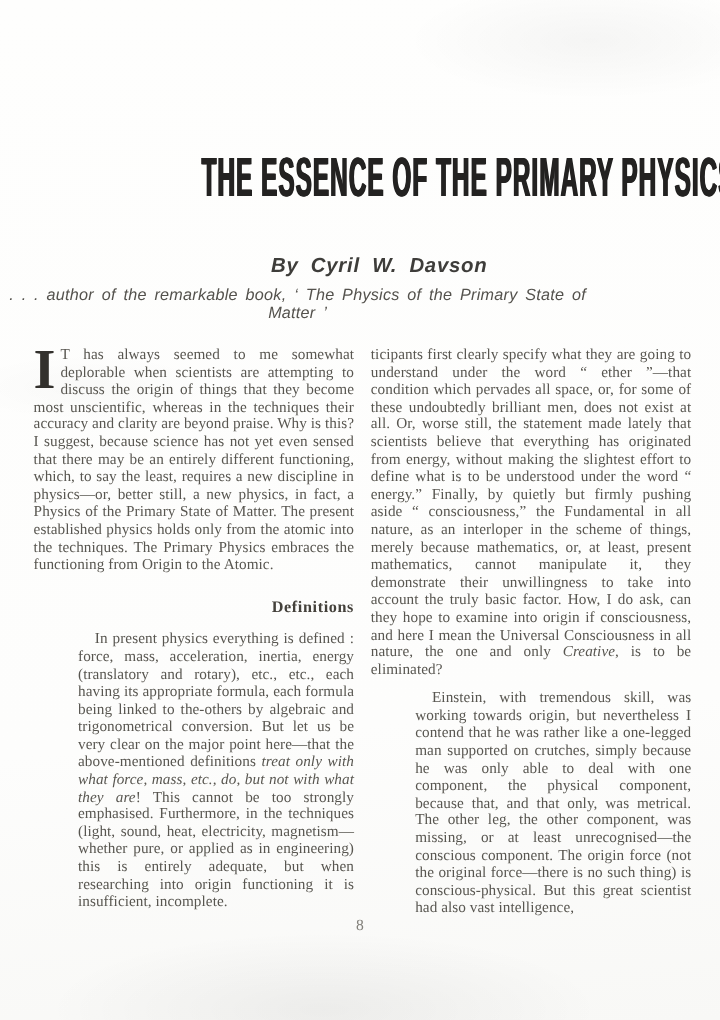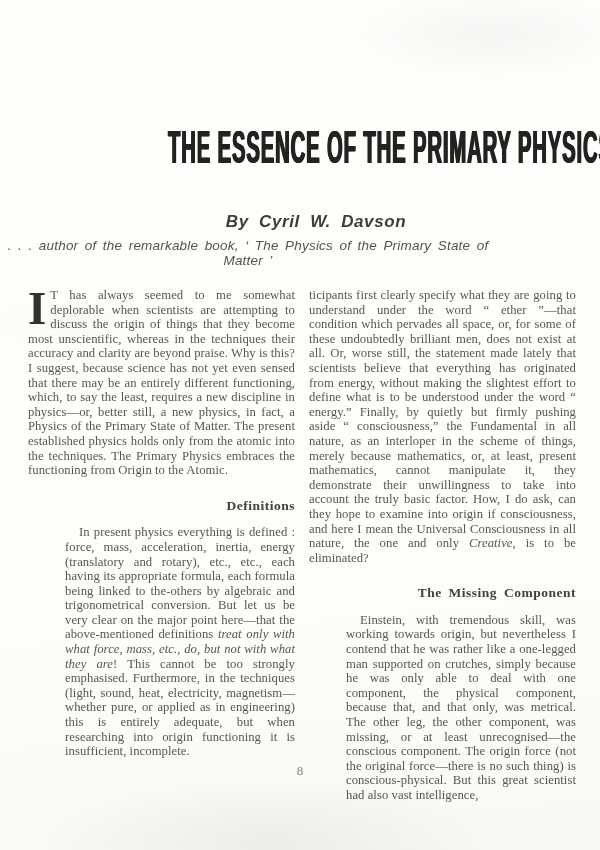--- a/index.html
+++ b/index.html
@@ -123,21 +123,20 @@
   <div class="columns">
 
     <div class="col">
       <p><span class="dropcap">I</span><span>T has always seemed to me somewhat deplorable when scientists are attempting to discuss the origin of things that they become most unscientific, whereas in the techniques their accuracy and clarity are beyond praise. Why is this? I suggest, because science has not yet even sensed that there may be an entirely different functioning, which, to say the least, requires a new discipline in physics—or, better still, a new physics, in fact, a Physics of the Primary State of Matter. The present established physics holds only from the atomic into the techniques. The Primary Physics embraces the functioning from Origin to the Atomic.</span></p>
       <h2>Definitions</h2>
       <p class="indent"><span>In present physics everything is defined : force, mass, acceleration, inertia, energy (translatory and rotary), etc., etc., each having its appropriate formula, each formula being linked to the-others by algebraic and trigonometrical conversion. But let us be very clear on the major point here—that the above-mentioned definitions </span><em>treat only with what force, mass, etc., do, but not with what they are</em><span>! This cannot be too strongly emphasised. Furthermore, in the techniques (light, sound, heat, electricity, magnetism—whether pure, or applied as in engineering) this is entirely adequate, but when researching into origin functioning it is insufficient, incomplete.</span></p>
     </div>
 
     <div class="col">
       <p><span>ticipants first clearly specify what they are going to understand under the word “ ether ”—that condition which pervades all space, or, for some of these undoubtedly brilliant men, does not exist at all. Or, worse still, the statement made lately that scientists believe that everything has originated from energy, without making the slightest effort to define what is to be understood under the word “ energy.” Finally, by quietly but firmly pushing aside “ consciousness,” the Fundamental in all nature, as an interloper in the scheme of things, merely because mathematics, or, at least, present mathematics, cannot manipulate it, they demonstrate their unwillingness to take into account the truly basic factor. How, I do ask, can they hope to examine into origin if consciousness, and here I mean the Universal Consciousness in all nature, the one and only </span><em>Creative</em><span>, is to be eliminated?</span></p>
-      <h2>The Missing Component</h2>
       <p class="indent">Einstein, with tremendous skill, was working towards origin, but nevertheless I contend that he was rather like a one-legged man supported on crutches, simply because he was only able to deal with one component, the physical component, because that, and that only, was metrical. The other leg, the other component, was missing, or at least unrecognised—the conscious component. The origin force (not the original force—there is no such thing) is conscious-physical. But this great scientist had also vast intelligence,</p>
     </div>
 
   </div>
 
   <div class="pagenum">8</div>
 
 </div>
 
 </body></html>

